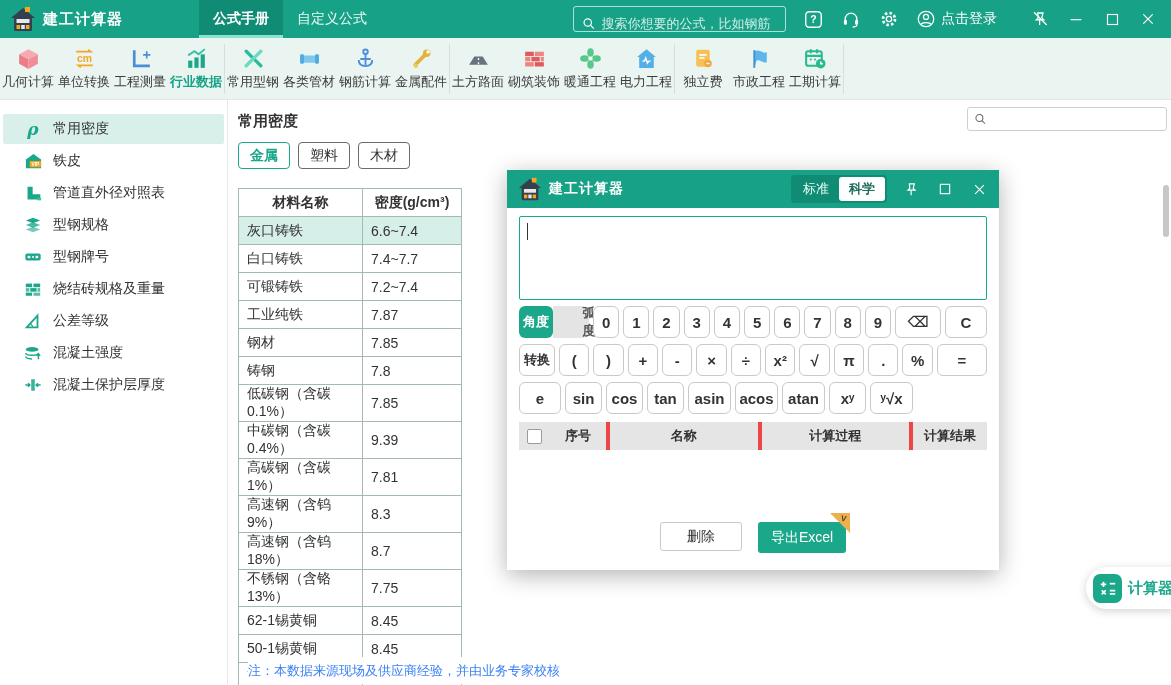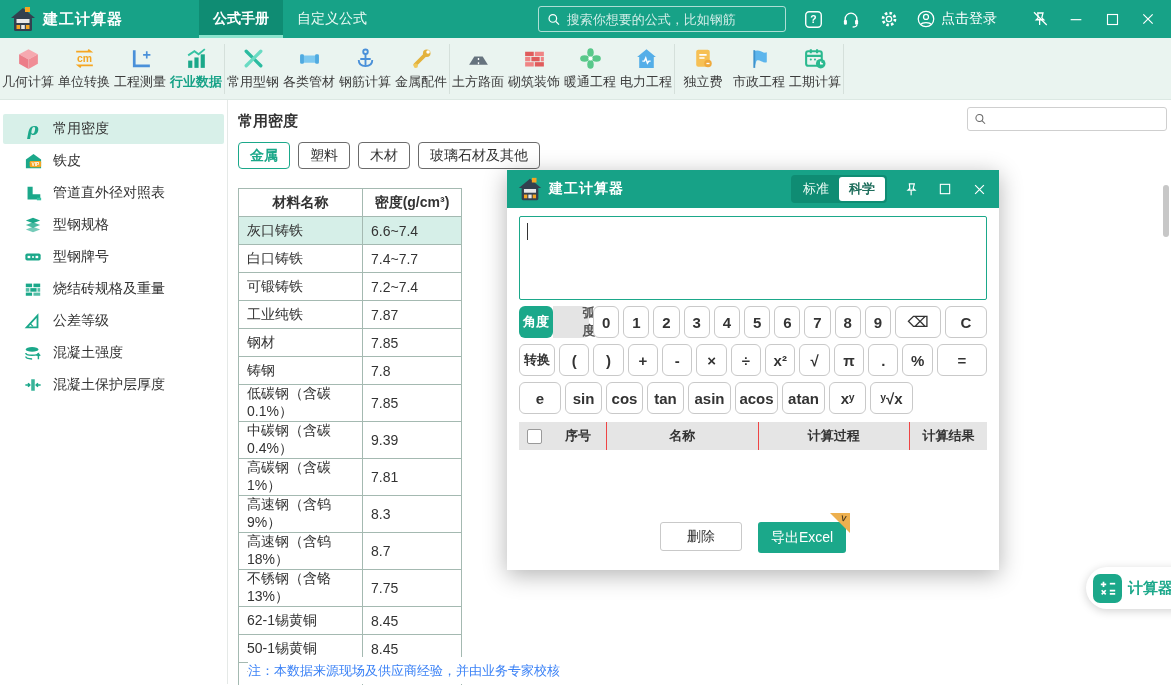--- a/index.html
+++ b/index.html
@@ -6,21 +6,21 @@
   html,body { width:1171px; height:685px; overflow:hidden; font-family:"Liberation Sans","DejaVu Sans",sans-serif; background:#fff; position:relative; }
 
   
   .titlebar { height:38px; background:#17A287; display:flex; align-items:center; color:#fff; position:relative; }
   .logo { width:28px; height:28px; margin-left:9px; flex:0 0 auto; }
   .app-title { font-size:15px; font-weight:bold; margin-left:6px; letter-spacing:1px; }
   .tb-tabs { display:flex; height:38px; margin-left:76px; }
   .tb-tab { padding:0 14px; display:flex; align-items:center; font-size:14px; cursor:pointer; position:relative; color:#eafaf4; }
   .tb-tab.active { background:#0F8C73; font-weight:bold; color:#fff; }
   .tb-tab.active .underline { position:absolute; left:0; right:0; bottom:0; height:3px; background:#8BE4CD; }
-  .tb-search { margin-left:auto; width:248px; height:26px; border:1px solid rgba(255,255,255,.65); border-radius:3px; display:flex; align-items:center; padding:0 8px; }
+  .tb-search { margin-left:auto; width:213px; height:26px; border:1px solid rgba(255,255,255,.65); border-radius:3px; display:flex; align-items:flex-end; padding:0 8px; }
   .tb-search input { background:transparent; border:none; outline:none; color:#fff; font-size:13px; width:100%; font-family:inherit; }
   .tb-search input::placeholder { color:rgba(255,255,255,.8); }
   .tb-ico { width:22px; height:22px; margin-left:16px; display:flex; align-items:center; justify-content:center; cursor:pointer; flex:0 0 auto; }
   .login { display:flex; align-items:center; margin-left:16px; cursor:pointer; }
   .login span { font-size:14px; margin-left:5px; }
   .win-ctrls { display:flex; align-items:center; margin:0 12px 0 18px; }
   .win-ctrls .tb-ico { margin-left:14px; }
 
   
   .toolbar { height:62px; background:#EAF4F0; border-bottom:1px solid #DCE8E3; display:flex; align-items:center; }
@@ -77,21 +77,21 @@
   .ang { width:34px; height:32px; display:flex; align-items:center; justify-content:center; font-size:13px; font-weight:bold; cursor:pointer; }
   .ang.on { background:#1BA88A; color:#fff; border-radius:6px; }
   .ang.off { background:#E4E4E4; color:#555; border-radius:0 6px 6px 0;padding-left:36px; }
   .key.w-bksp { flex:0 0 46px; } .key.w-c { flex:0 0 42px; }
   .key.w-conv { flex:0 0 36px; font-size:13px; }
   .key.w-eq { flex:1.7; }
   .key.w-e { flex:0 0 42px; } .key.w-tri { flex:0 0 37px; } .key.w-atri { flex:0 0 43px; }
 
   .res-head { display:flex; align-items:center; height:28px; background:#E5E5E5; margin-top:8px; font-size:13px; font-weight:bold; color:#333; }
   .res-cb { width:15px; height:15px; background:#fff; border:1px solid #9a9a9a; border-radius:2px; margin:0 8px; cursor:pointer; flex:0 0 auto; }
-  .rc { display:flex; align-items:center; justify-content:center; height:100%; border-left:1px solid #ef4444; }
+  .rc { display:flex; align-items:center; justify-content:center; height:100%; border-left:4px solid #ef4444; }
   .rc.idx { flex:0 0 56px; border-left:none; }
   .rc.name { flex:1.9; } .rc.proc { flex:1.9; } .rc.res { flex:0 0 78px; }
   .res-empty { height:72px; }
   .dlg-footer { display:flex; justify-content:center; gap:16px; }
   .btn-del { width:82px; height:29px; background:#fff; border:1px solid #C9C9C9; border-radius:3px; font-size:14px; color:#333; display:flex; align-items:center; justify-content:center; cursor:pointer; }
   .btn-export { width:88px; height:31px; background:#1BA88A; border-radius:3px; font-size:14px; color:#fff; display:flex; align-items:center; justify-content:center; cursor:pointer; position:relative; }
   .corner { position:absolute; top:-9px; right:-4px; width:0; height:0; border-top:20px solid #EDB04F; border-left:20px solid transparent; }
   .corner-mark { position:absolute; top:-8px; right:0px; font-size:8px; font-weight:bold; color:#4a3a20; transform:rotate(12deg); }
 
   
@@ -436,23 +436,20 @@
 
     <div class="cat-tabs">
       <div class="cat-tab active">
           <span>金属</span>
         </div>
       <div class="cat-tab">
           <span>塑料</span>
         </div>
       <div class="cat-tab">
           <span>木材</span>
-        </div>
-      <div class="cat-tab">
-          <span>玻璃石材及其他</span>
         </div>
     </div>
 
     <table class="dtable">
       <thead>
         <tr>
           <th>材料名称</th>
           <th class="val">密度(g/cm³)</th>
         </tr>
       </thead>

